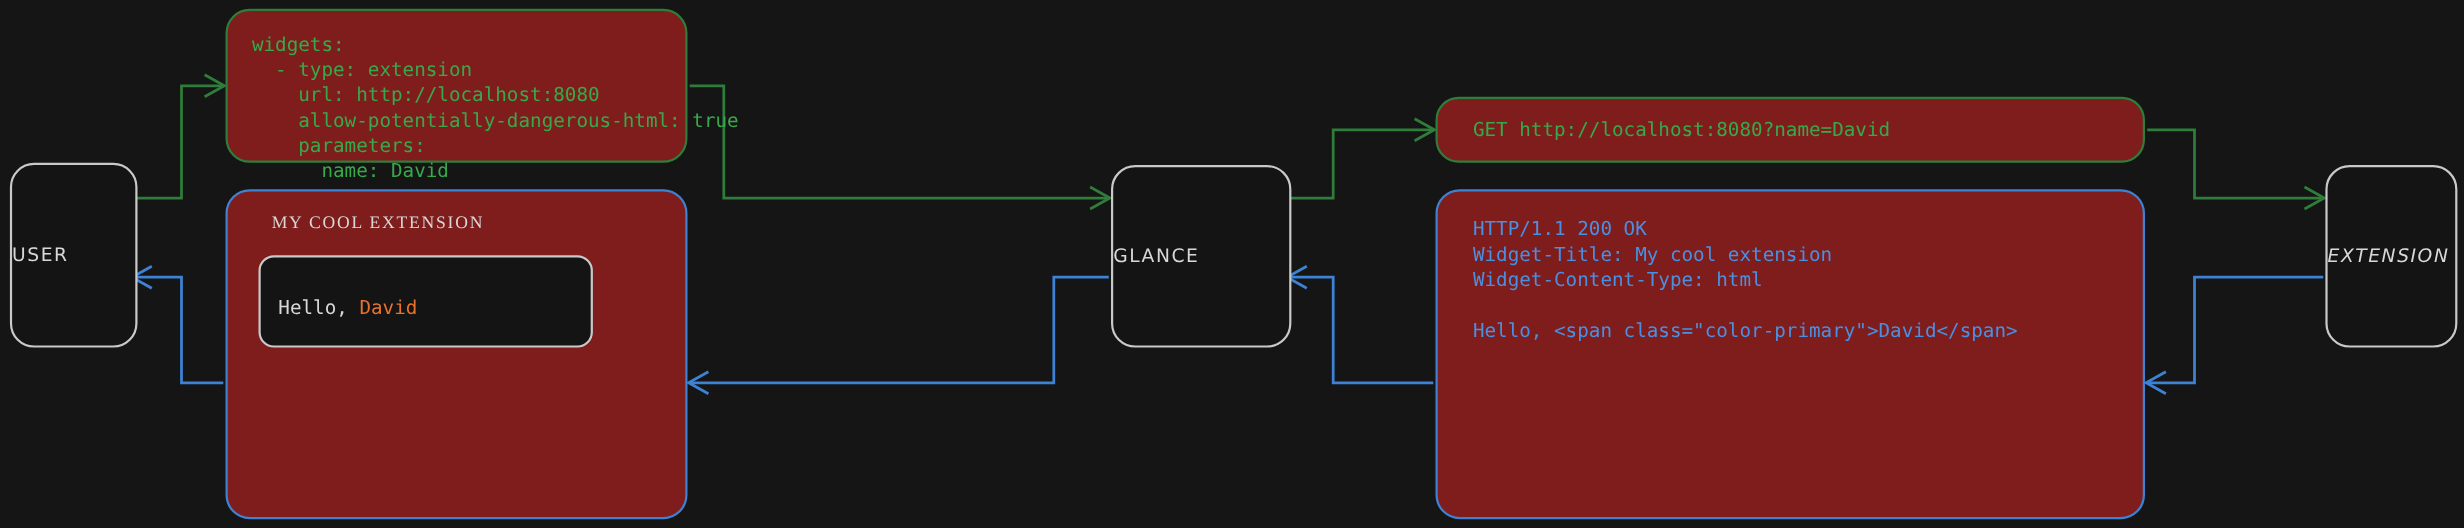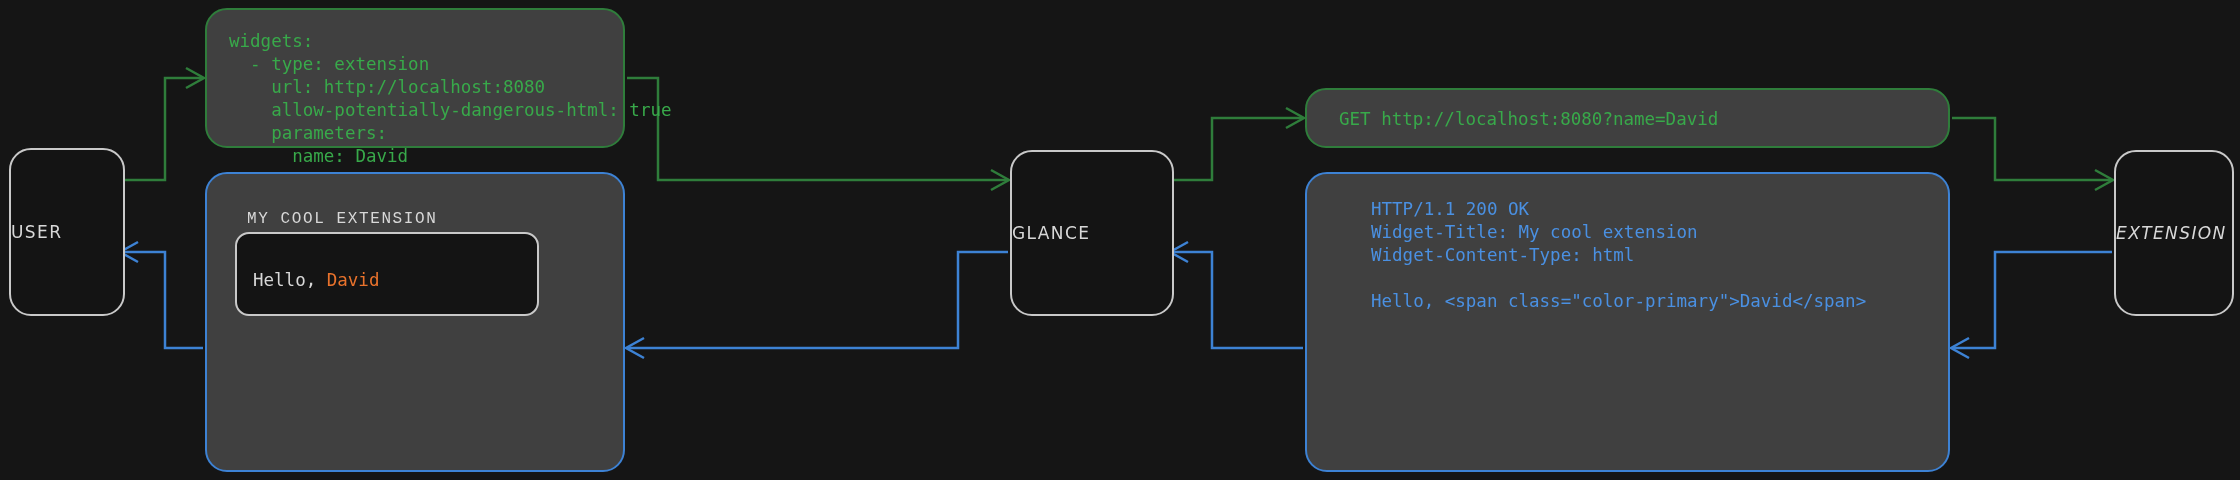--- a/index.html
+++ b/index.html
@@ -8,39 +8,39 @@
        font-family:"DejaVu Sans Mono","Liberation Mono",monospace;}
   #stage{position:relative;width:2240px;height:480px;background:#151515;}
 
   svg.wires{position:absolute;left:0;top:0;width:2240px;height:480px;pointer-events:none;}
 
   .node{position:absolute;border:2px solid #c9c9c9;border-radius:22px;
         background:#141414;display:flex;align-items:center;justify-content:flex-start;}
   .node .lbl{color:#d8d8d8;font-family:"DejaVu Sans","Liberation Sans",sans-serif;
              font-size:17px;letter-spacing:1.4px;white-space:nowrap;}
 
-  .msgbox{position:absolute;border:2px solid;border-radius:22px;background:#404040;
+  .msgbox{position:absolute;border:2px solid;border-radius:22px;background:#7f1d1d;
           box-sizing:border-box;}
   .msgbox.green{border-color:#2f7d3b;}
   .msgbox.blue{border-color:#3d82d4;}
 
   pre.code{margin:0;padding:0;white-space:pre;font-size:17.5px;line-height:23px;
            font-family:"DejaVu Sans Mono","Liberation Mono",monospace;}
   pre.green{color:#38a94a;}
-  pre.blue{color:#4a90e2;margin-left:32px;}
+  pre.blue{color:#4a90e2;}
 
   
   #yaml-box{left:205px;top:8px;width:420px;height:140px;}
   #yaml-box pre{position:absolute;left:22px;top:20px;}
 
   
   #widget-box{left:205px;top:172px;width:420px;height:300px;}
-  #widget-title{position:absolute;left:40px;top:36px;color:#d8d8d8;font-size:16px;
+  #widget-title{position:absolute;left:40px;top:20px;color:#d8d8d8;font-size:16px;
                 letter-spacing:1.6px;white-space:nowrap;
-                font-family:Liberation Mono, monospace;}
+                font-family:Liberation Serif, serif;}
   #widget-card{position:absolute;left:28px;top:58px;width:300px;height:80px;
                border:2px solid #c9c9c9;border-radius:14px;background:#141414;text-align:right;}
   #widget-card-text{position:absolute;left:16px;top:36px;font-size:17.5px;color:#d8d8d8;
                     white-space:nowrap;
                     font-family:"DejaVu Sans Mono","Liberation Mono",monospace;}
   .accent{color:#e8722c;}
 
   
   #get-box{left:1305px;top:88px;width:645px;height:60px;border-radius:21px;}
   #get-box pre{position:absolute;left:32px;top:18px;}

